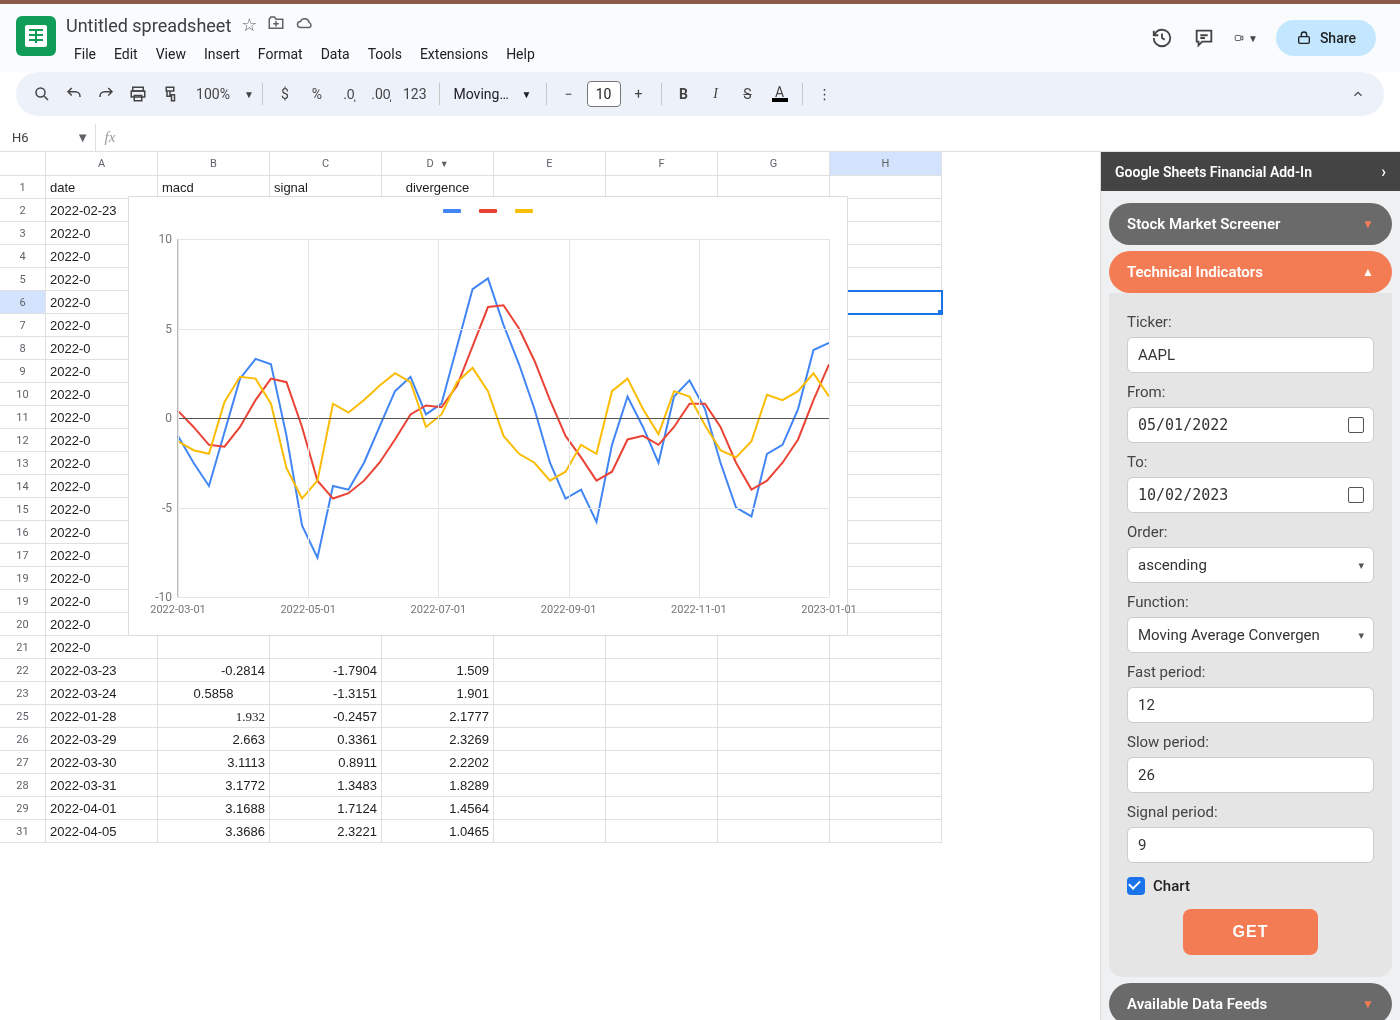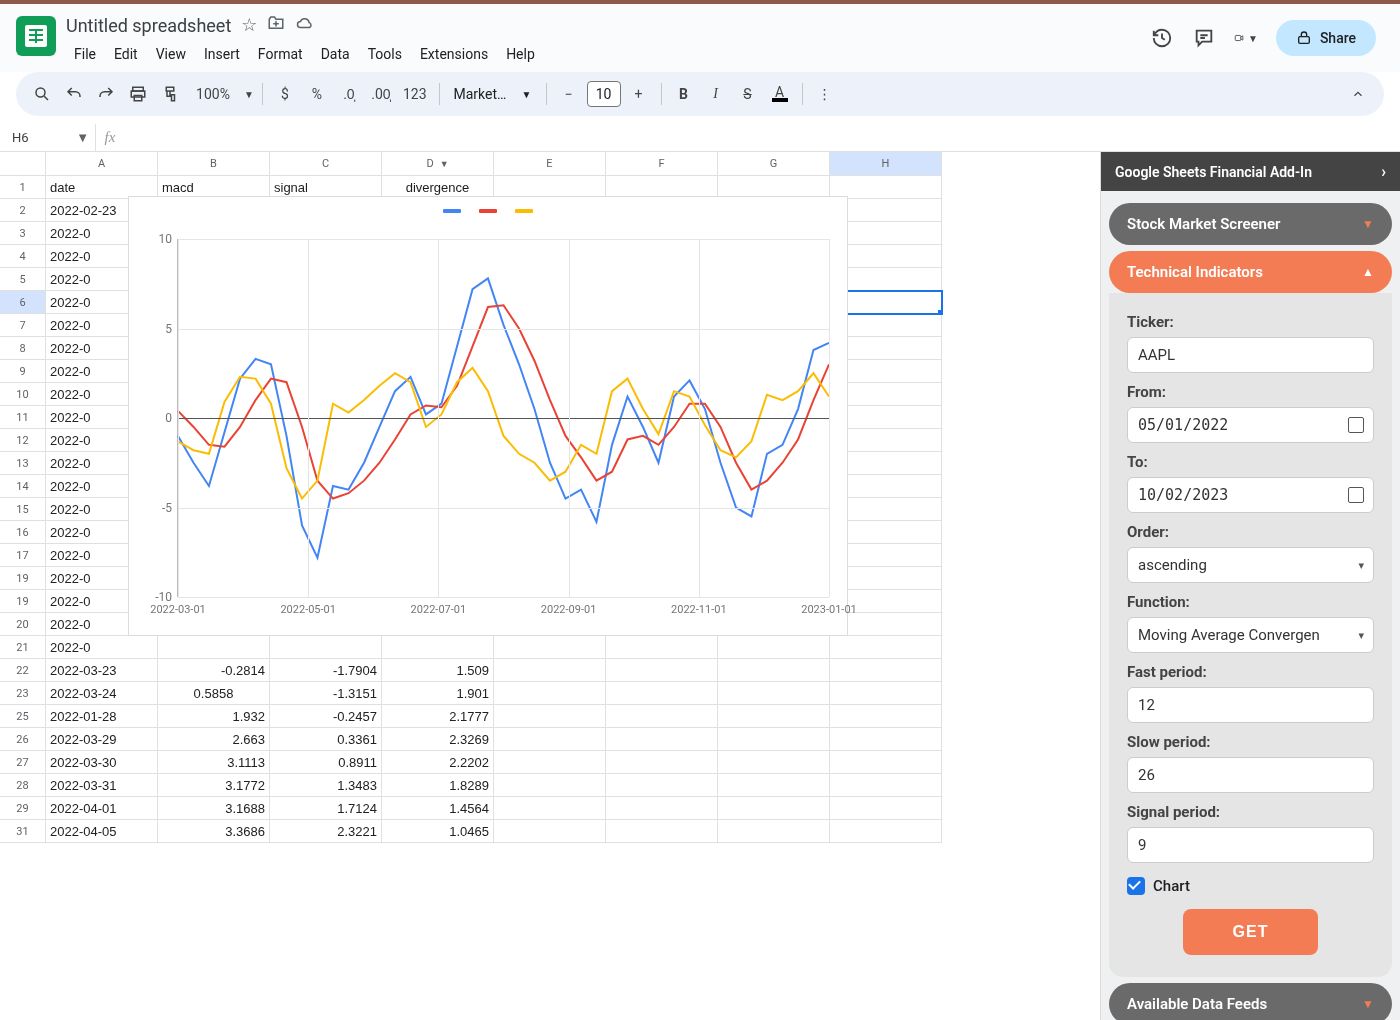--- a/index.html
+++ b/index.html
@@ -69,21 +69,21 @@
   .chart-zero { position:absolute; left:0; right:0; border-top:1.5px solid #555;}
 
   .sidepanel { width:300px; background:#eef0f2; position:relative; display:flex; flex-direction:column; border-left:1px solid #dadce0;}
   .sp-title { background:#444; color:#fff; padding:10px 14px; font-weight:600; font-size:14px; display:flex; align-items:center; justify-content:space-between;}
   .sp-body { flex:1; overflow:auto; padding:6px;}
   .acc { border-radius:22px; padding:12px 18px; margin:6px 2px; font-weight:600; font-size:15px; display:flex; align-items:center; justify-content:space-between; cursor:pointer;}
   .acc.gray { background:#6a6a6a; color:#fff;}
   .acc.orange { background:#f47c55; color:#fff;}
   .acc .tri { font-size:12px;}
   .panel-content { background:#e5e5e5; border-radius:0 0 14px 14px; padding:10px 18px 18px 18px; margin:-6px 2px 6px 2px;}
-  .field-label { font-weight:700; color:#444; margin:10px 0 6px 0; font-size:15px;}
+  .field-label { font-weight:400; color:#444; margin:10px 0 6px 0; font-size:15px;}
   .field-input { width:100%; background:#fff; border:1px solid #ccc; border-radius:6px; padding:8px 10px; font-size:15px; font-family: monospace; color:#333;}
   .field-input.txt { font-family: inherit;}
   .select-wrap { position:relative; }
   .select-wrap::after { content:"▾"; position:absolute; right:10px; top:50%; transform:translateY(-50%); font-size:11px; color:#555; pointer-events:none;}
   .date-wrap { position:relative; }
   .date-wrap::after { content:""; position:absolute; right:10px; top:50%; width:14px; height:14px; border:1.5px solid #555; border-radius:2px; transform:translateY(-50%); pointer-events:none;}
   .chk-row { display:flex; align-items:center; gap:8px; margin:14px 0;}
   .chk { width:18px; height:18px; background:#1a73e8; border-radius:4px; position:relative;}
   .chk::after { content:""; position:absolute; left:4px; top:1px; width:5px; height:9px; border:solid #fff; border-width:0 2px 2px 0; transform:rotate(45deg);}
   .get-btn { background:#f47c55; color:#fff; font-weight:600; border:none; border-radius:8px; padding:14px 50px; font-size:16px; cursor:pointer; display:block; margin:8px auto 4px auto; letter-spacing:1px;}
@@ -196,21 +196,21 @@
       <span style="font-size:10px; color:#444;">▼</span>
     </div>
     <div class="tb-sep"></div>
     <div class="tb-btn">$</div>
     <div class="tb-btn">%</div>
     <div class="tb-btn">.0̩</div>
     <div class="tb-btn">.00̩</div>
     <div class="tb-btn">123</div>
     <div class="tb-sep"></div>
     <div class="font-sel">
-        <span>Market…</span>
+        <span>Moving…</span>
         <span style="font-size:10px;">▼</span>
       </div>
     <div class="tb-sep"></div>
     <div class="tb-btn">−</div>
     <div class="font-box">10</div>
     <div class="tb-btn">+</div>
     <div class="tb-sep"></div>
     <div class="tb-btn" style="font-weight:700;">B</div>
     <div class="tb-btn" style="font-style:italic; font-family:serif;">I</div>
     <div class="tb-btn" style="text-decoration:line-through;">S</div>
@@ -500,21 +500,21 @@
               <div class="cell r" style="width: 112px;">-1.3151</div>
               <div class="cell r" style="width: 112px;">1.901</div>
               <div class="cell r" style="width: 112px;"></div>
               <div class="cell r" style="width: 112px;"></div>
               <div class="cell r" style="width: 112px;"></div>
               <div class="cell r" style="width: 112px;"></div>
             </div>
             <div class="row">
               <div class="row-h">25</div>
               <div class="cell " style="width: 112px;">2022-01-28</div>
-              <div class="cell r" style="width: 112px;">1.932</div>
+              <div class="cell r" style="width: 112px; font-family: Liberation Serif, serif;">1.932</div>
               <div class="cell r" style="width: 112px;">-0.2457</div>
               <div class="cell r" style="width: 112px;">2.1777</div>
               <div class="cell r" style="width: 112px;"></div>
               <div class="cell r" style="width: 112px;"></div>
               <div class="cell r" style="width: 112px;"></div>
               <div class="cell r" style="width: 112px;"></div>
             </div>
             <div class="row">
               <div class="row-h">26</div>
               <div class="cell " style="width: 112px;">2022-03-29</div>

